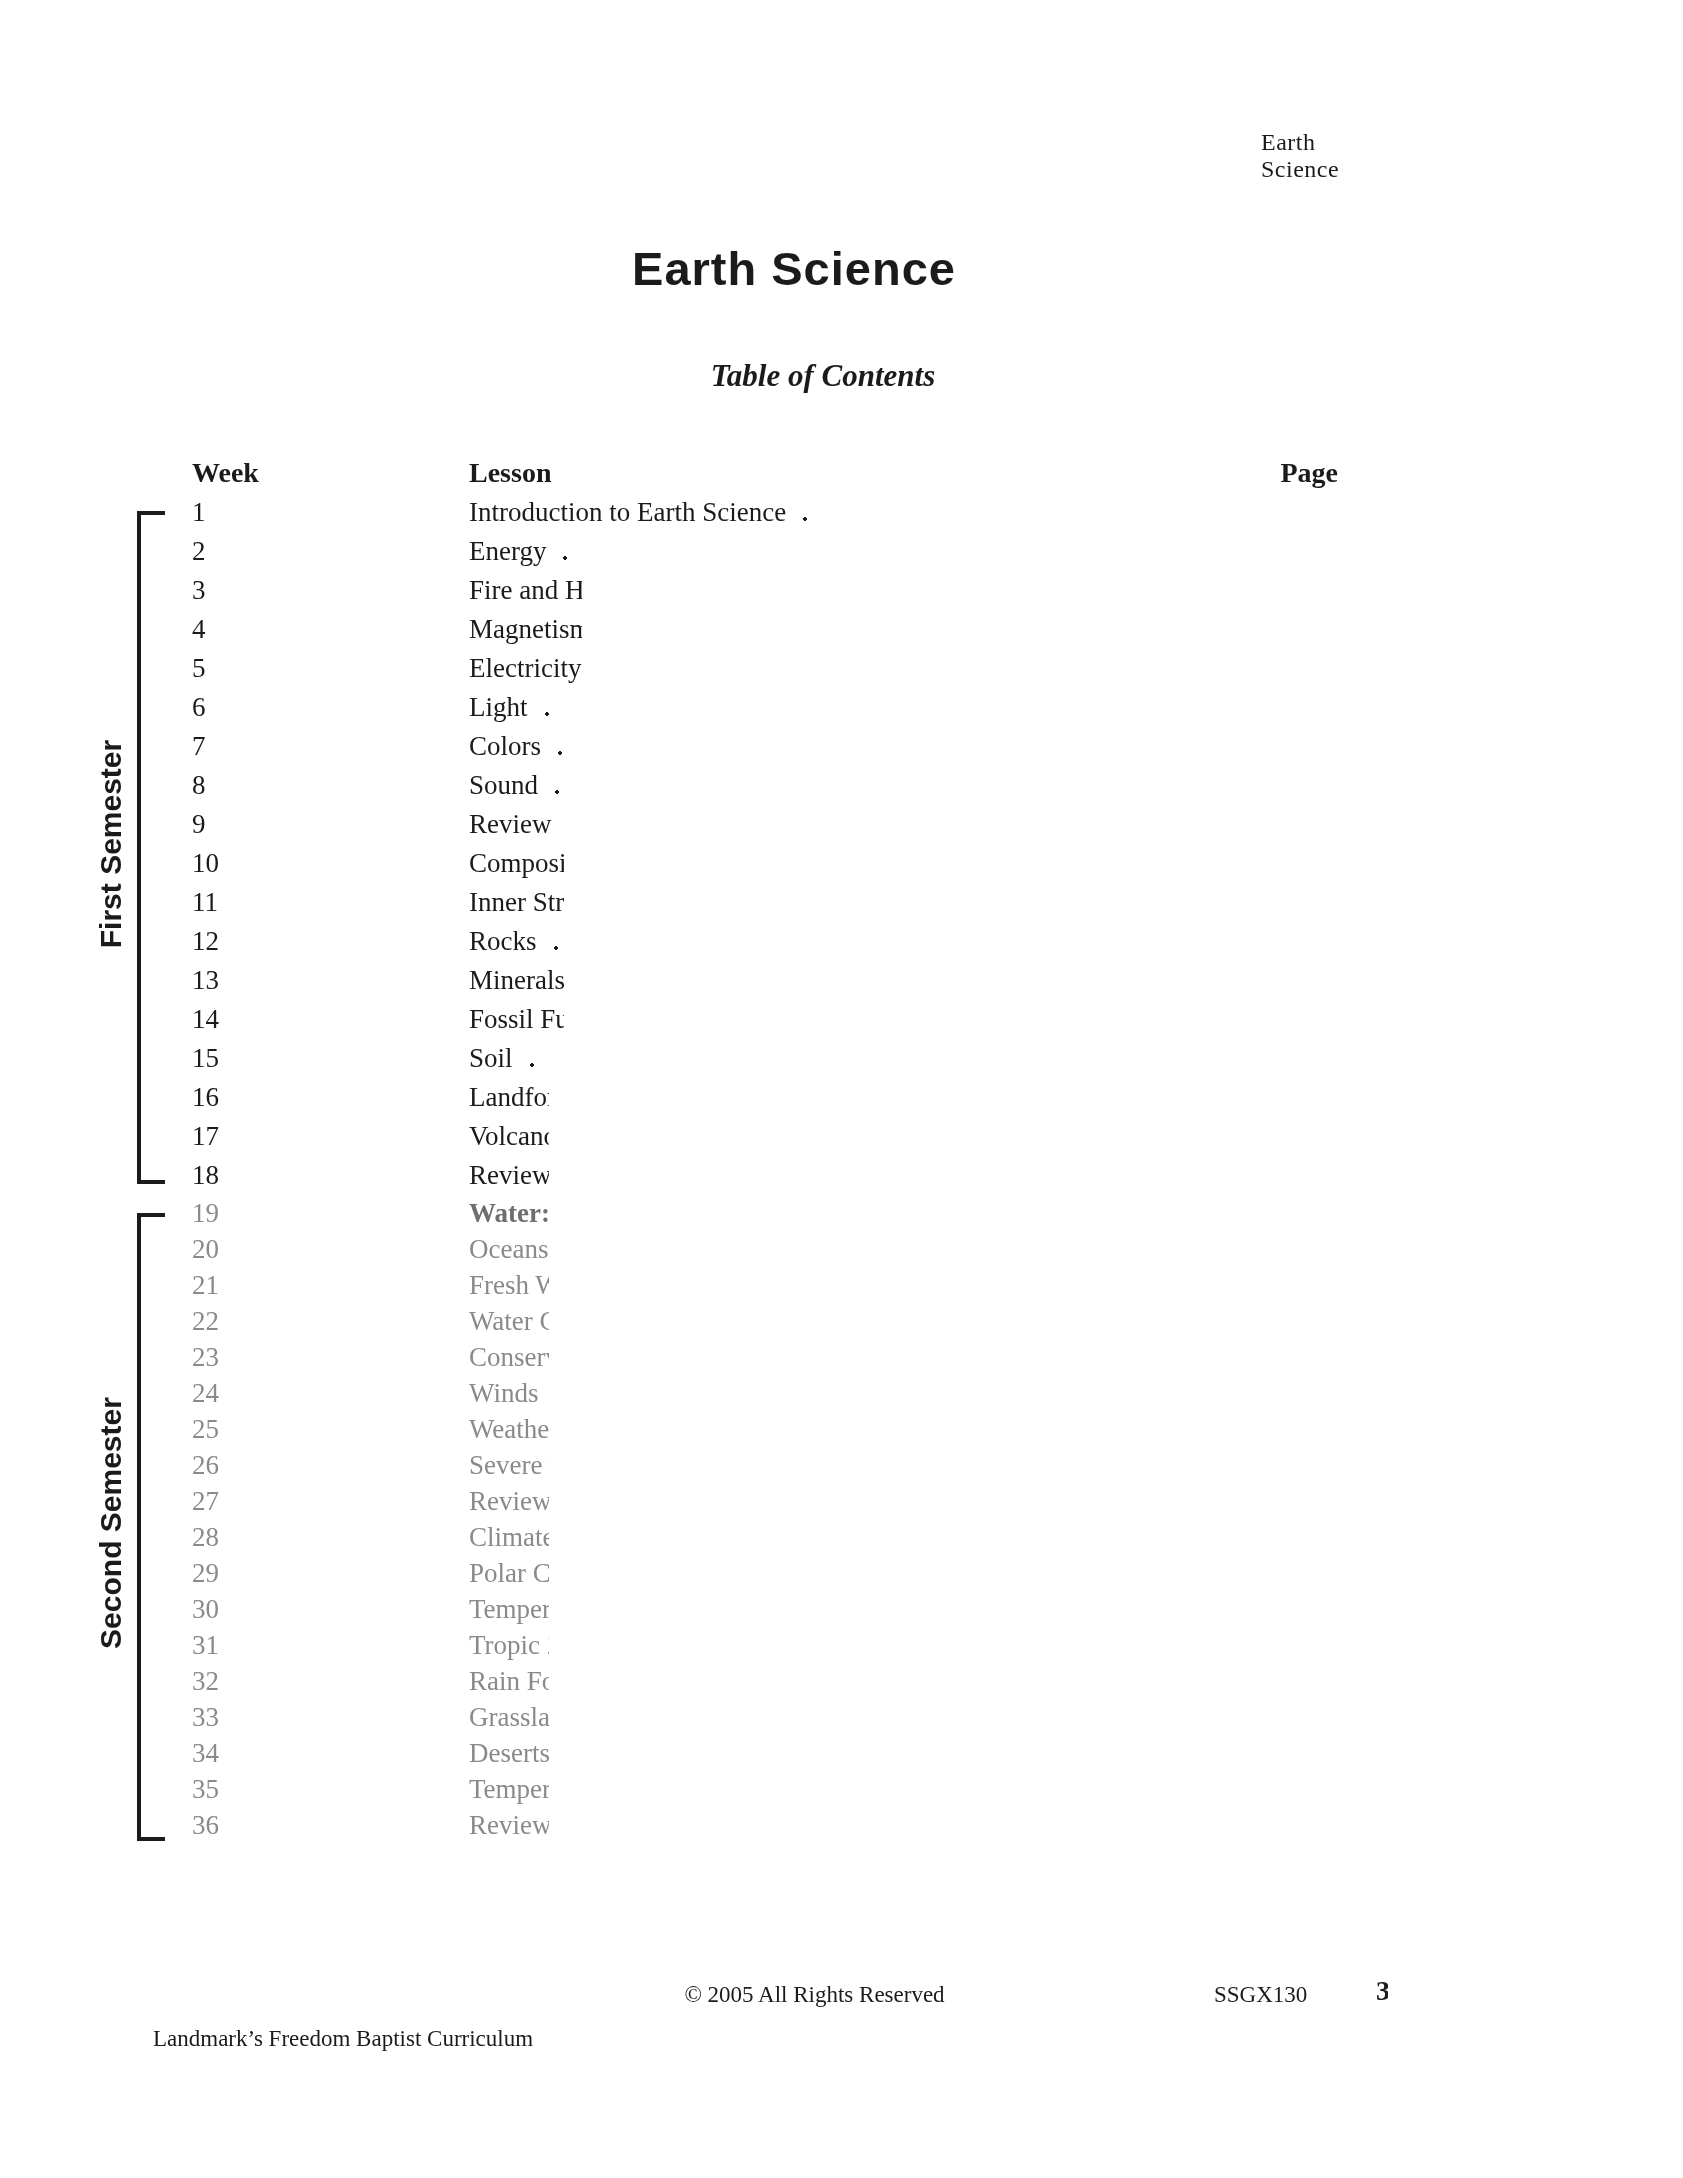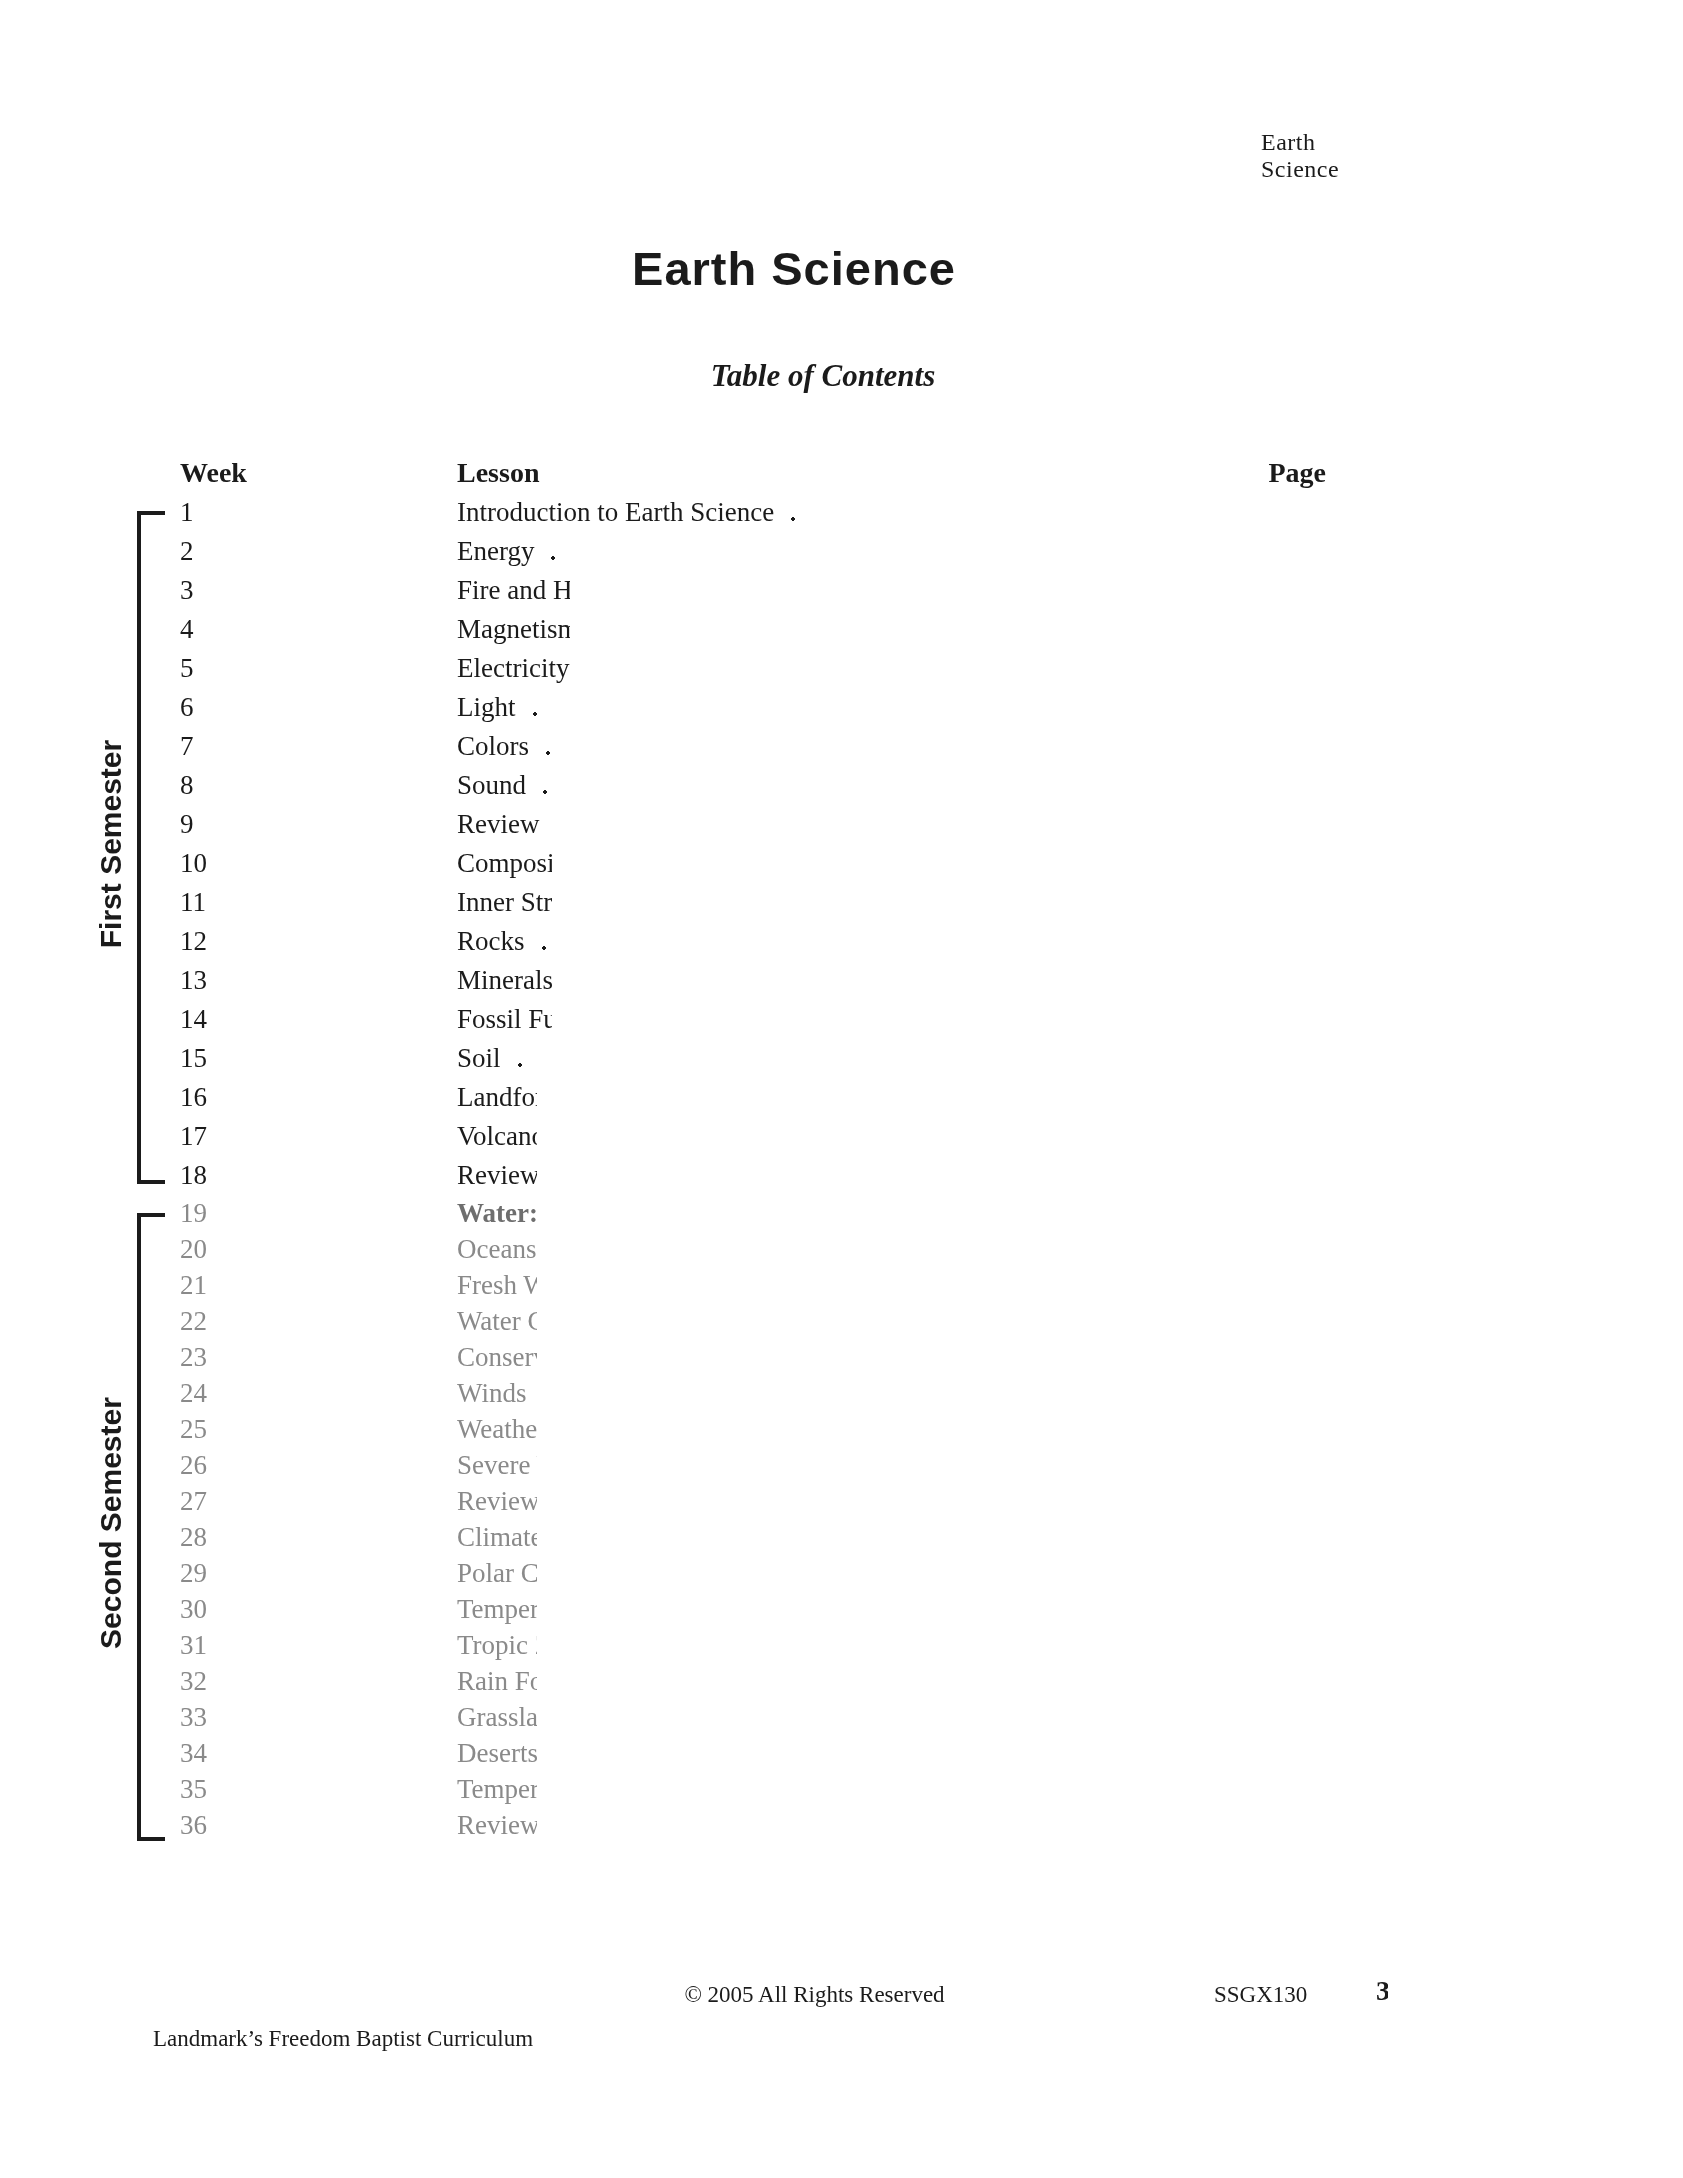--- a/index.html
+++ b/index.html
@@ -29,21 +29,21 @@
     font-family:"Liberation Sans", sans-serif;
     font-weight:bold; font-size:47px; letter-spacing:1px;
   }
   .doc-subtitle{
     position:absolute; left:0; top:358px; width:1584px;
     text-align:center;
     font-weight:bold; font-style:italic; font-size:31px;margin-left:31px;
   }
   
   .toc{
-    position:absolute; left:180px; top:453px; width:1146px;
+    position:absolute; left:192px; top:453px; width:1146px;
   }
   .toc-header{
     display:flex; align-items:baseline;
     height:40px; line-height:40px;
     font-weight:bold; font-size:28px;
   }
   .toc-header .h-week{width:277px;}
   .toc-header .h-lesson{flex:1;}
   .toc-header .h-page{text-align:left;}
   .toc-row{

